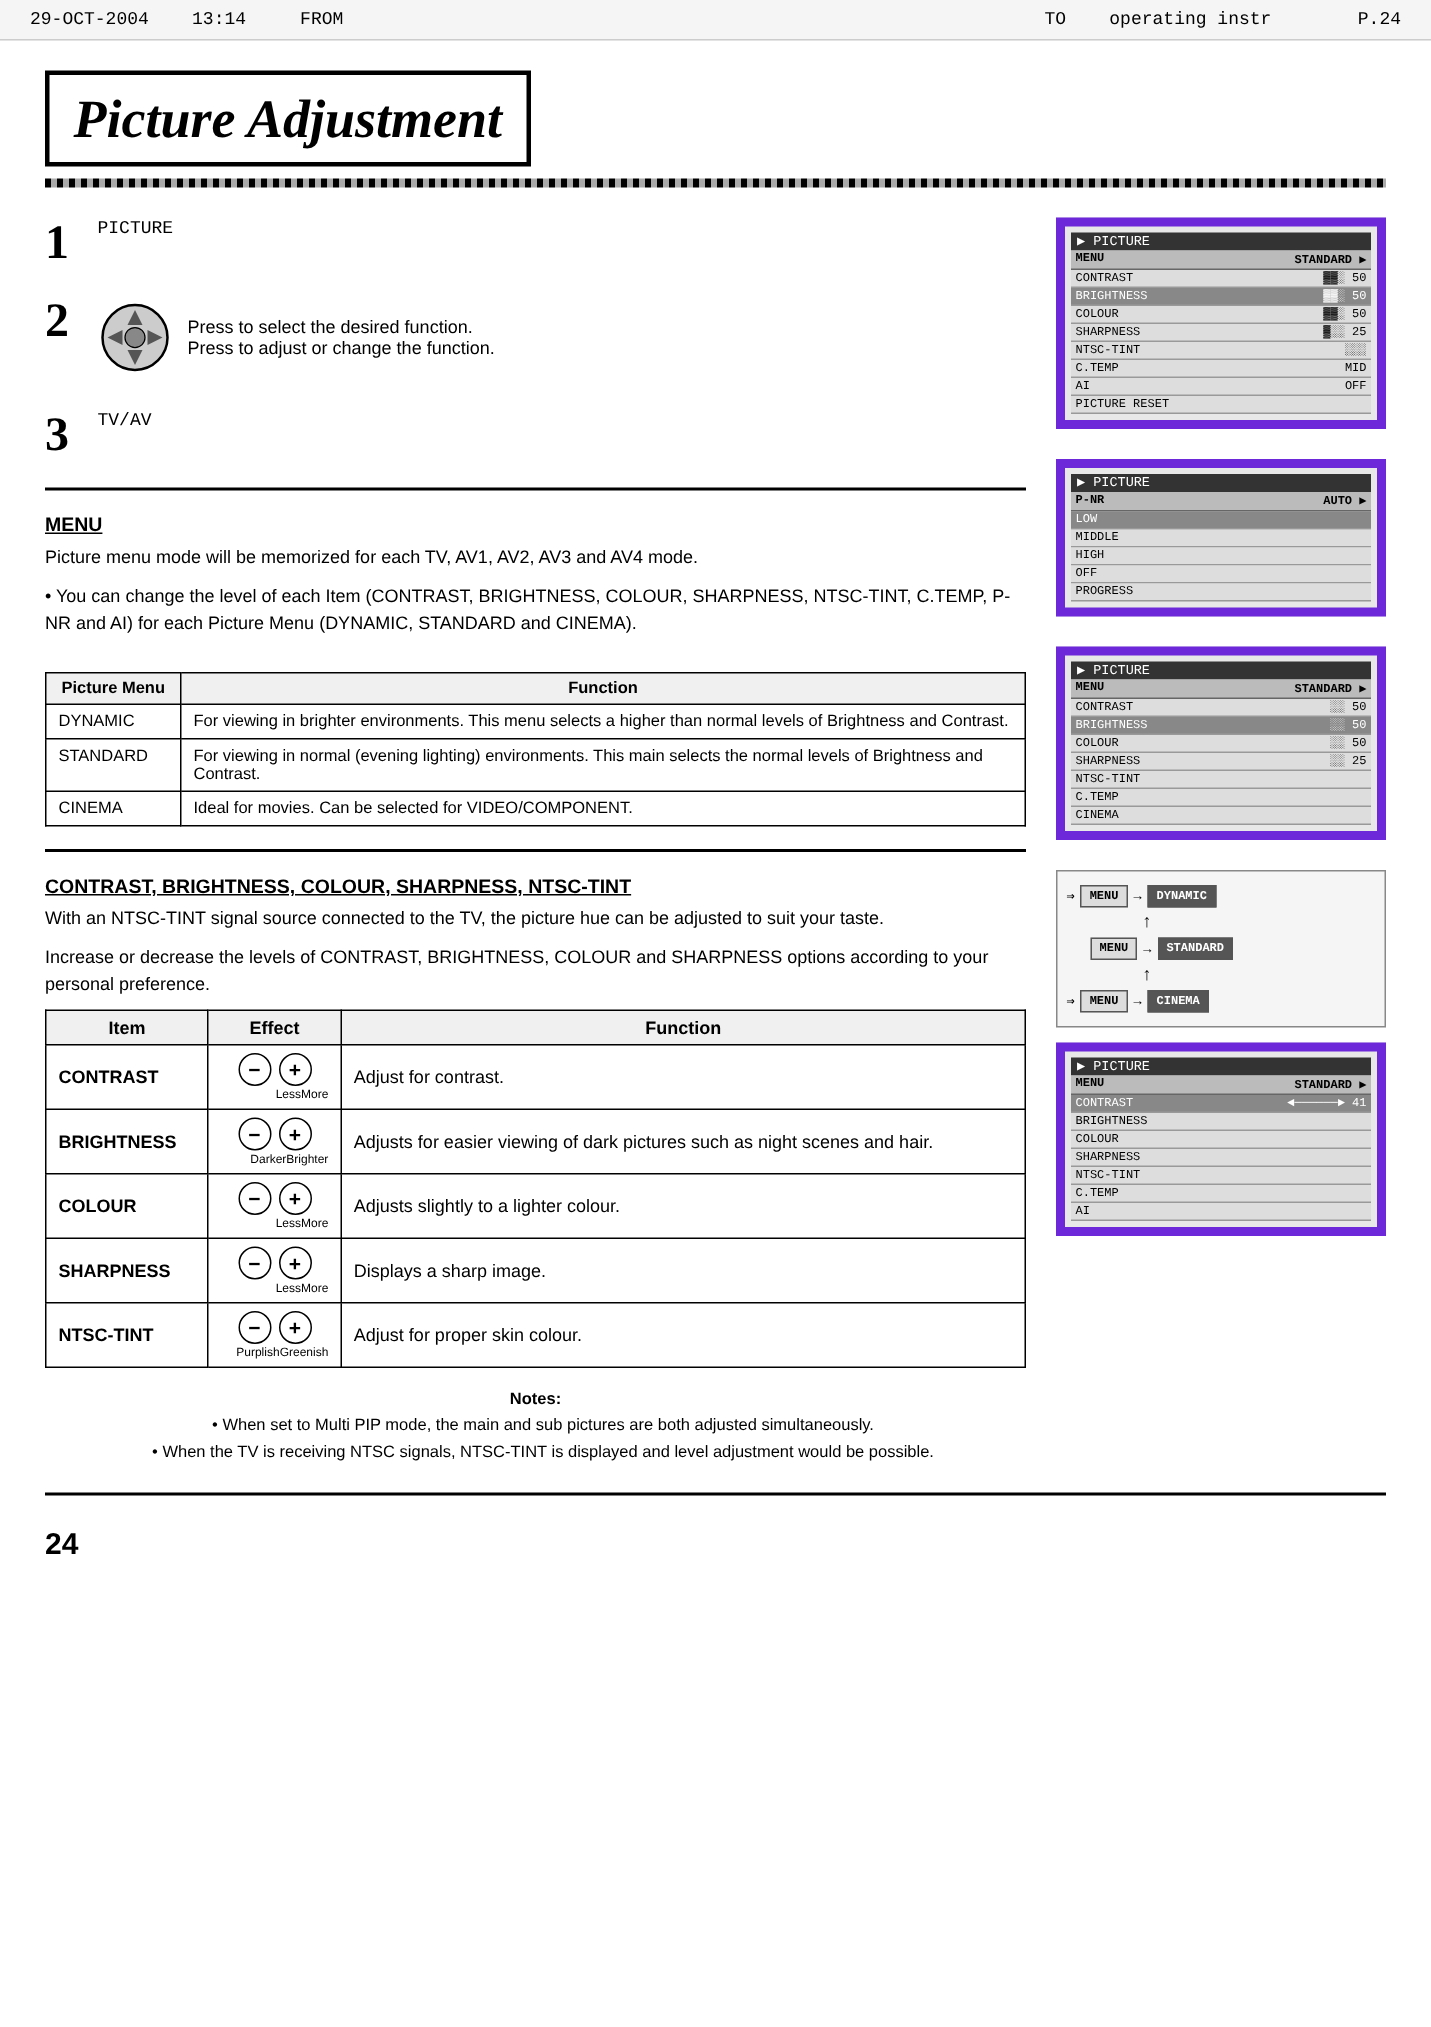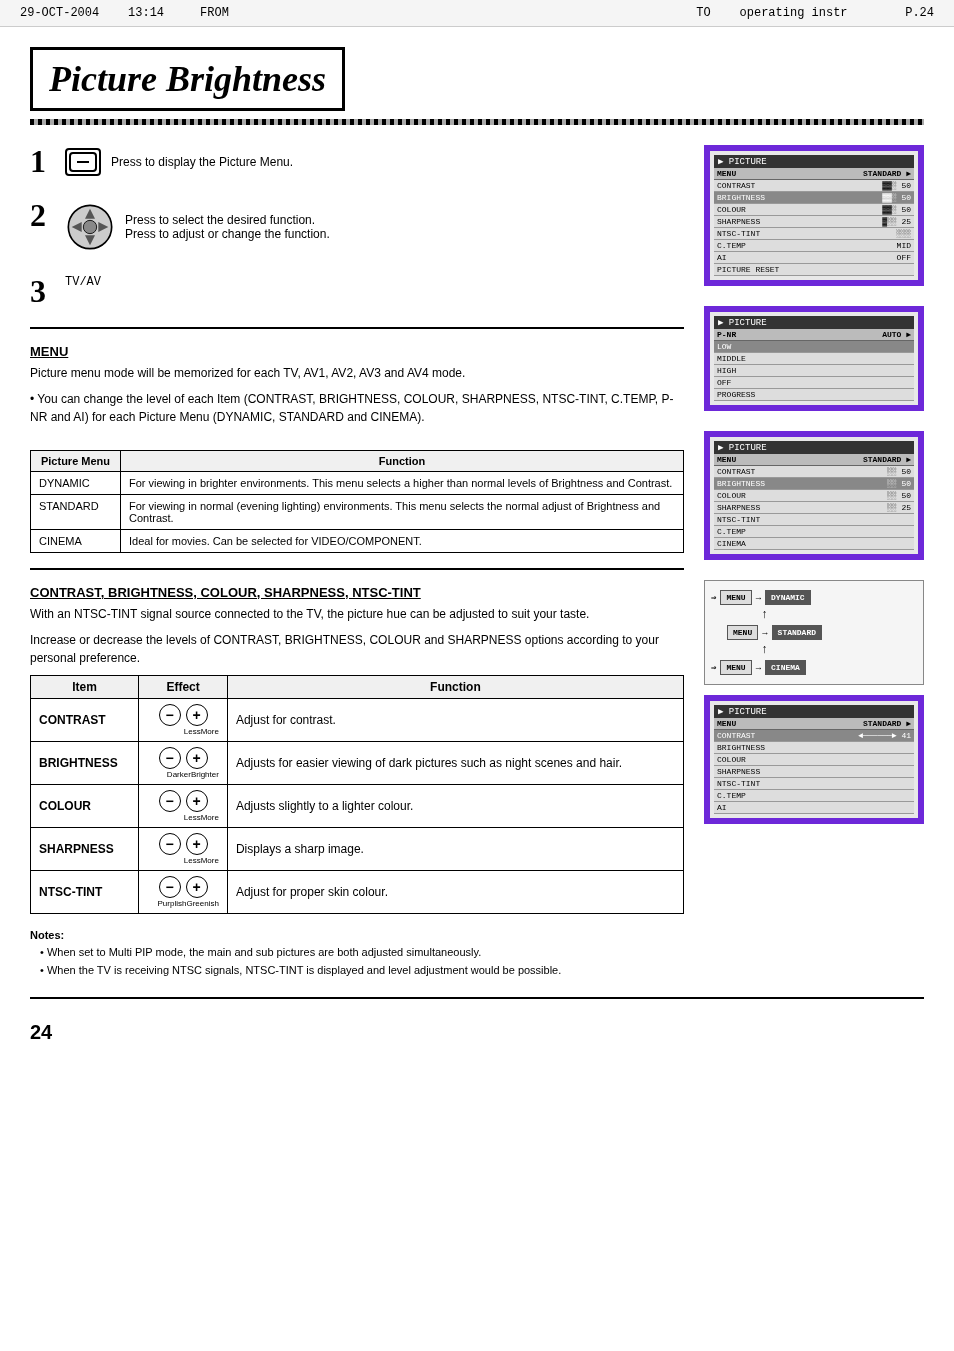--- a/index.html
+++ b/index.html
@@ -290,20 +290,21 @@
       display: flex;
       justify-content: flex-end;
       font-size: 8px;
       margin-top: 1px;
     }
 
     
     .notes-section {
       font-size: 11px;
       margin-top: 10px;
+      text-align: center;
     }
 
     .notes-section .notes-heading {
       font-weight: bold;
       margin-bottom: 4px;
     }
 
     .notes-section ul {
       list-style: none;
       padding-left: 10px;
@@ -366,40 +367,32 @@
   <span>
     <span>TO</span>&nbsp;&nbsp;&nbsp;
     <span>operating instr</span>&nbsp;&nbsp;&nbsp;&nbsp;&nbsp;&nbsp;&nbsp;
     <span>P.24</span>
   </span>
 </div>
 
 <div class="page-content">
 
   
-  <div class="page-title">Picture Brightness</div>
+  <div class="page-title">Picture Adjustment</div>
   <div class="title-underline"></div>
 
   
   <div class="main-layout">
 
     <div class="left-col">
 
       <div class="step">
         <div class="step-number">1</div>
         <div class="step-content">
-          <div class="step-instruction">
-            <div class="button-icon">
-              <svg width="28" height="20" viewBox="0 0 28 20">
-                <rect x="1" y="1" width="26" height="18" rx="3" fill="none" stroke="#000" stroke-width="2"></rect>
-                <line x1="8" y1="10" x2="20" y2="10" stroke="#000" stroke-width="2"></line>
-              </svg>
-            </div>
-            <span>Press to display the Picture Menu.</span>
-          </div>
+          <div class="step-label">PICTURE</div>
         </div>
       </div>
 
       <div class="step">
         <div class="step-number">2</div>
         <div class="step-content">
           <div class="step-instruction">
             <div class="dpad-icon">
               <svg class="dpad-svg" viewBox="0 0 60 60">
                 <ellipse cx="30" cy="30" rx="26" ry="26" fill="#ccc" stroke="#000" stroke-width="2"></ellipse>
@@ -439,21 +432,21 @@
               <th>Function</th>
             </tr>
           </thead>
           <tbody>
             <tr>
               <td>DYNAMIC</td>
               <td>For viewing in brighter environments. This menu selects a higher than normal levels of Brightness and Contrast.</td>
             </tr>
             <tr>
               <td>STANDARD</td>
-              <td>For viewing in normal (evening lighting) environments. This menu selects the normal adjust of Brightness and Contrast.</td>
+              <td>For viewing in normal (evening lighting) environments. This main selects the normal levels of Brightness and Contrast.</td>
             </tr>
             <tr>
               <td>CINEMA</td>
               <td>Ideal for movies. Can be selected for VIDEO/COMPONENT.</td>
             </tr>
           </tbody>
         </table>
       </div>
 
       <hr class="section-divider">

